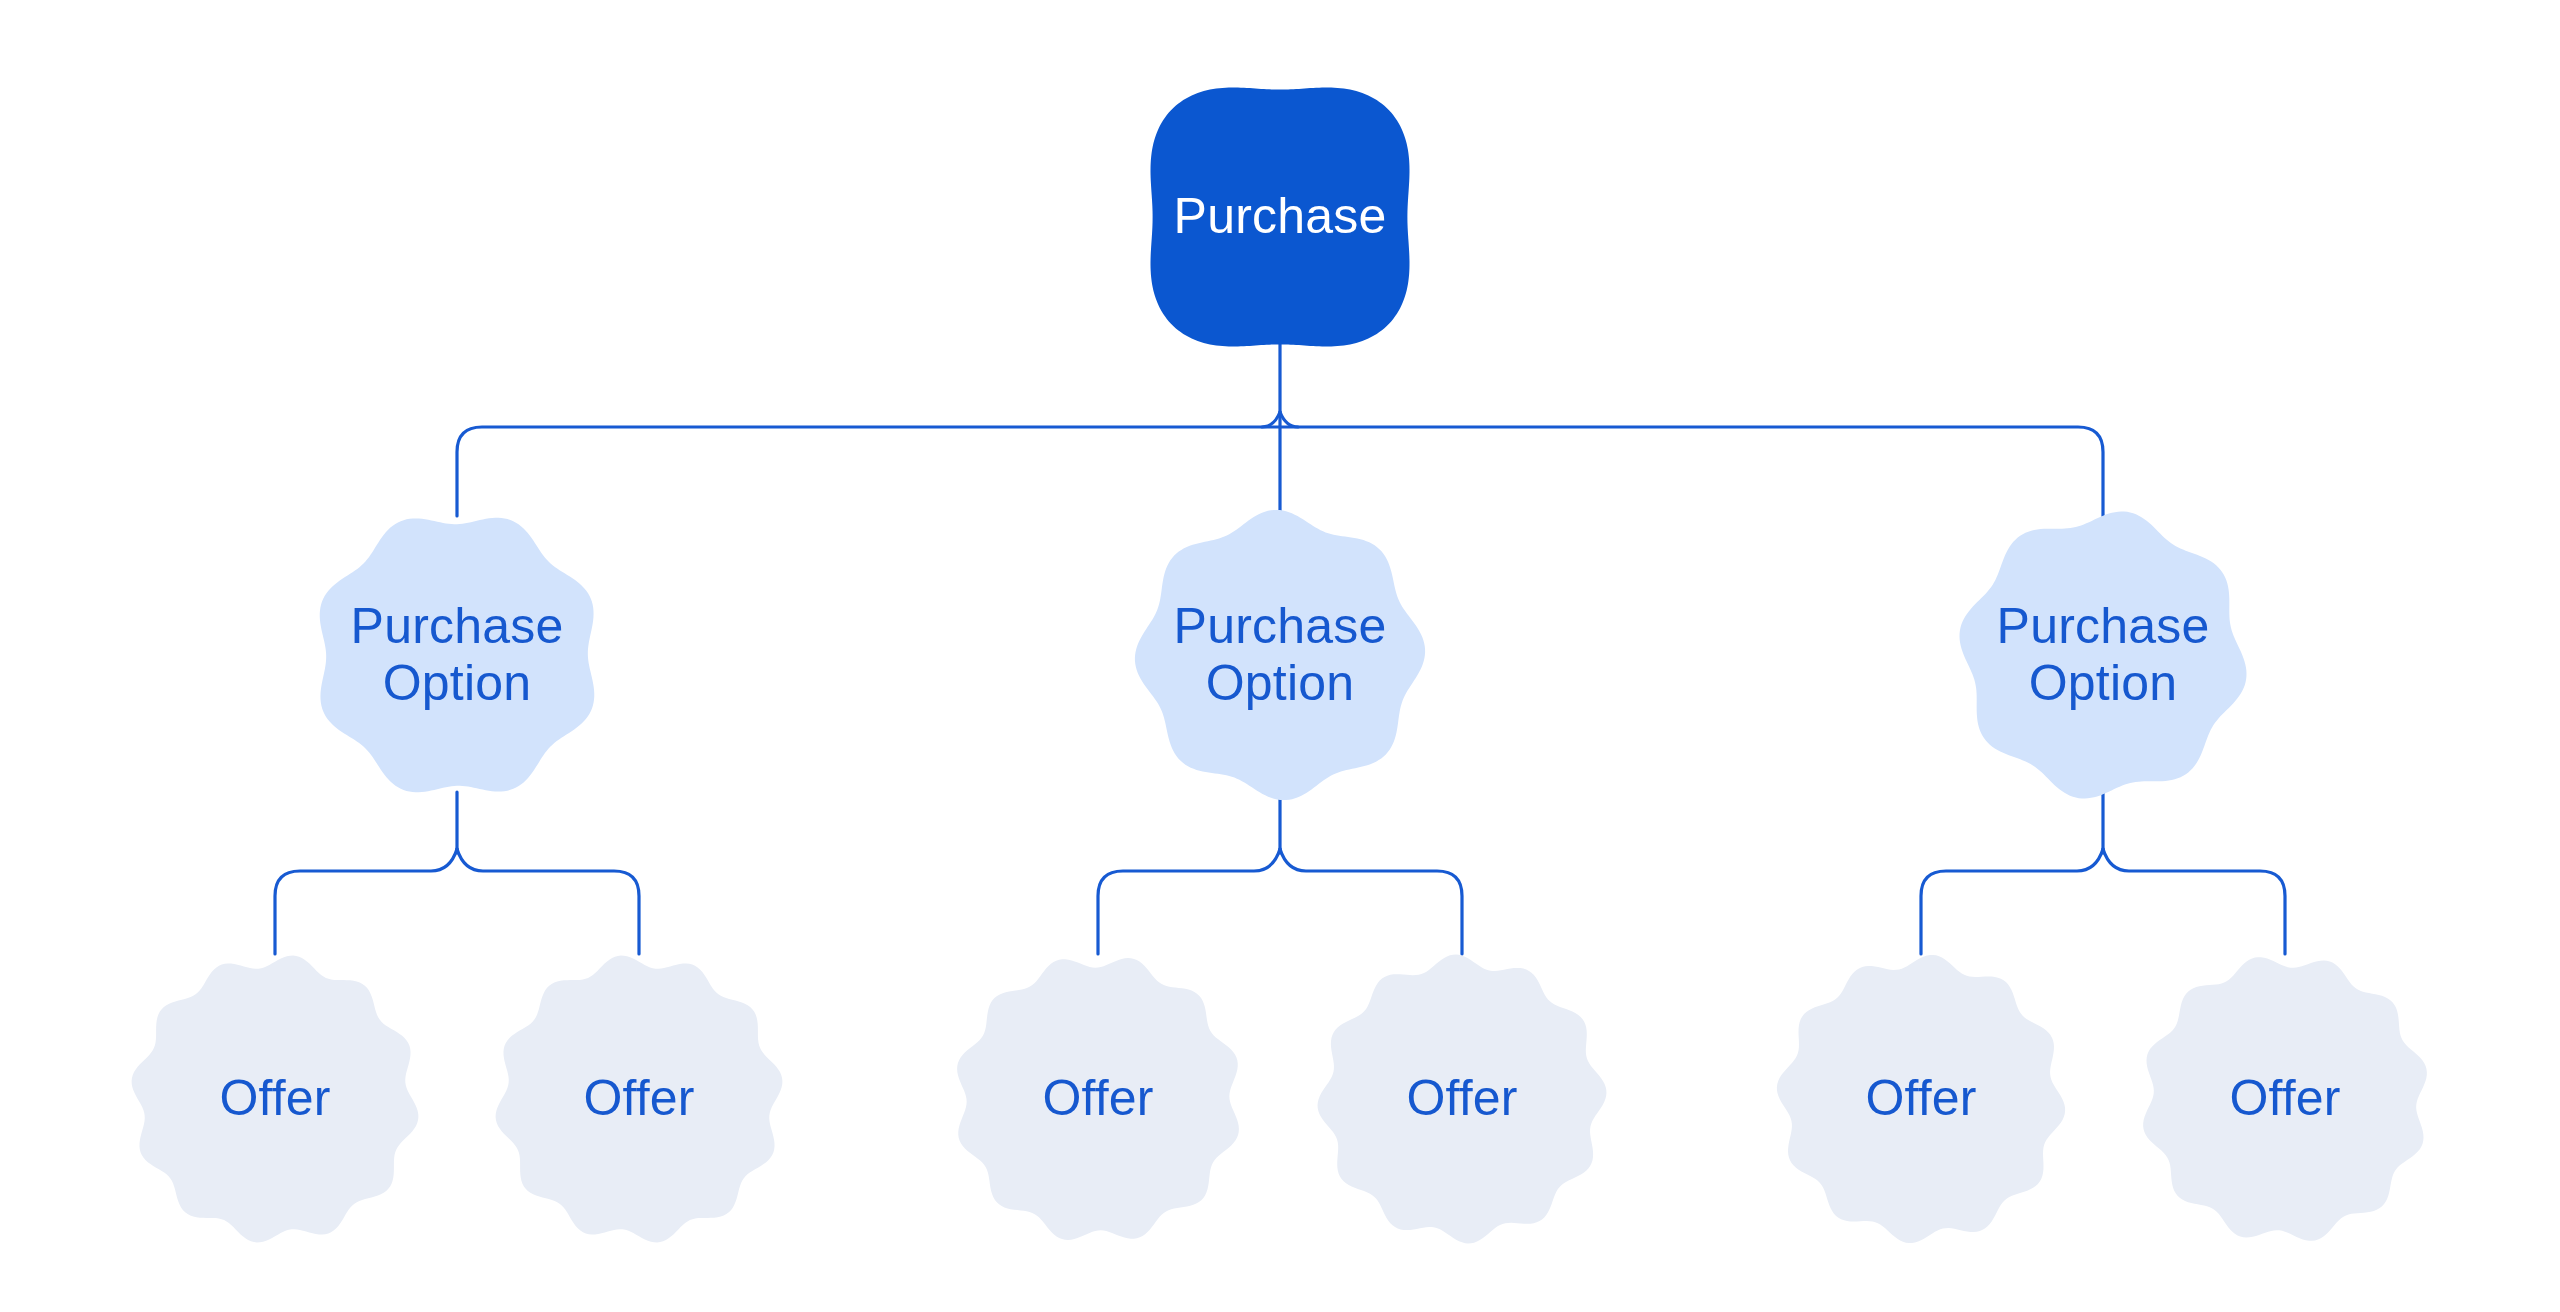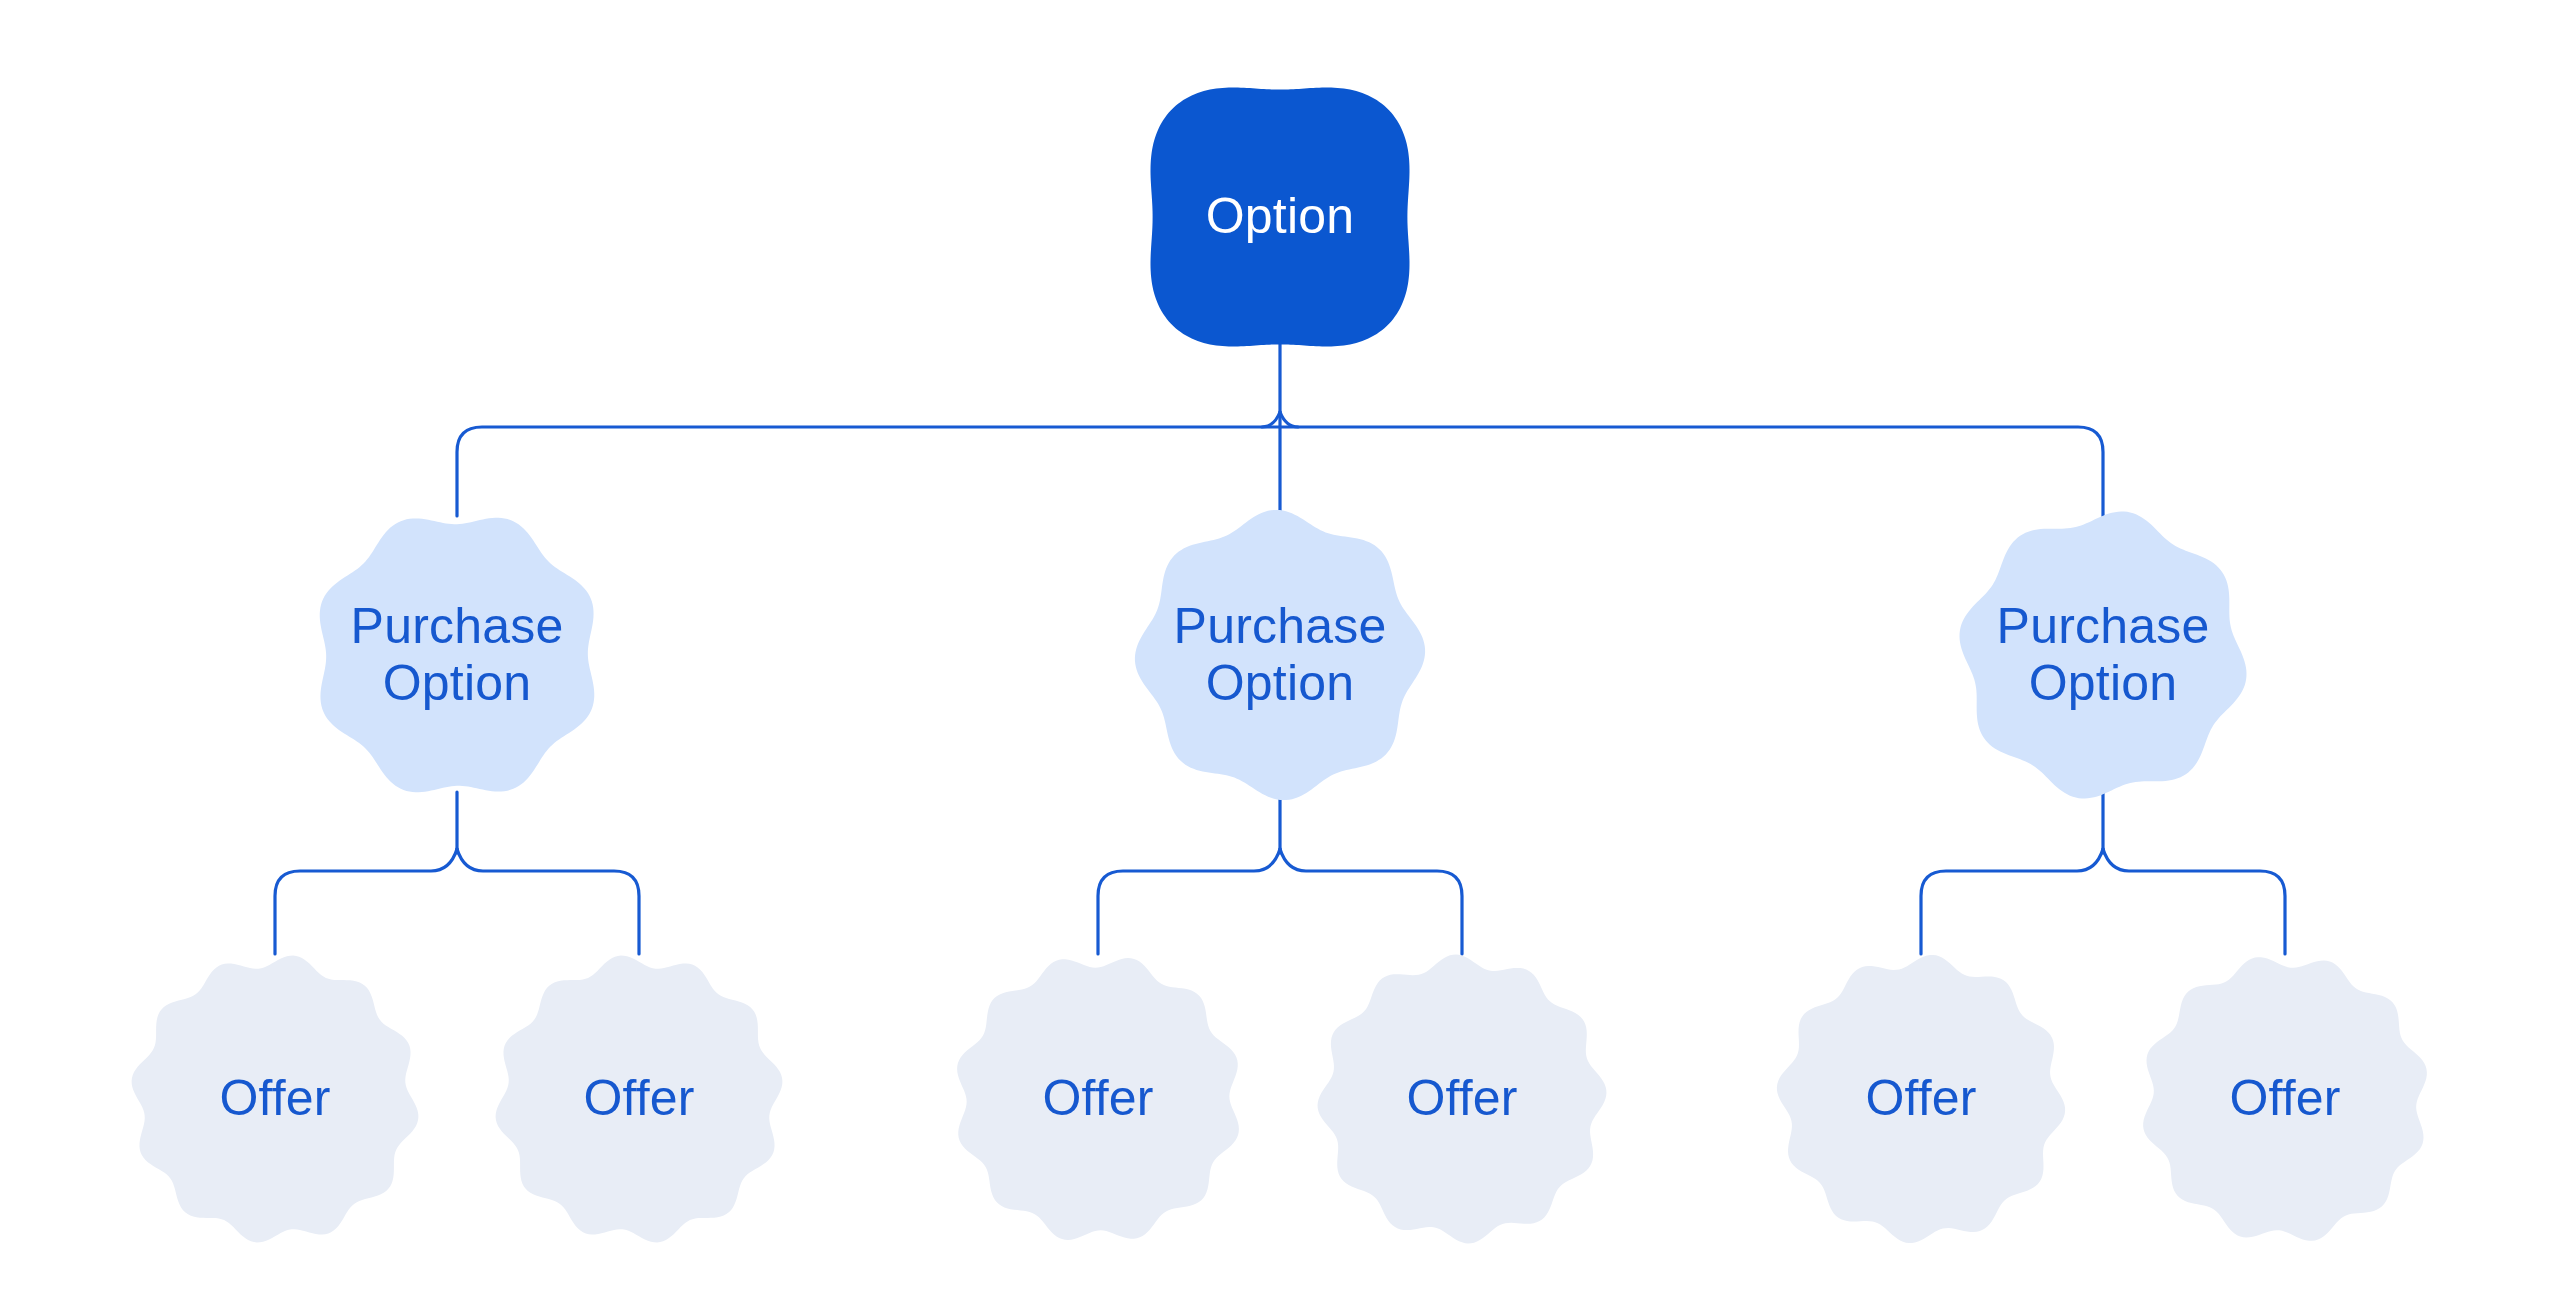--- a/index.html
+++ b/index.html
@@ -86,21 +86,21 @@
     <path d="M2103,792 V853"></path>
     <path d="M1921,954 V896 Q1921,871 1946,871 H2077 Q2096,871 2103,849"></path>
     <path d="M2285,954 V896 Q2285,871 2260,871 H2129 Q2110,871 2103,849"></path>
   </svg>
 
   <div class="node node-root" style="left:1120px; top:57px;">
     <svg class="blob" viewBox="-160 -160 320 320" aria-hidden="true">
       <path class="fill-root" d="M127.40 0.00L127.42 2.67L127.46 5.34L127.54 8.02L127.65 10.72L127.79 13.43L127.94 16.16L128.12 18.92L128.30 21.70L128.50 24.51L128.69 27.35L128.88 30.23L129.06 33.14L129.22 36.08L129.35 39.05L129.44 42.06L129.50 45.10L129.49 48.16L129.43 51.25L129.30 54.35L129.10 57.48L128.81 60.61L128.43 63.76L127.96 66.90L127.38 70.03L126.70 73.15L125.90 76.25L124.99 79.32L123.95 82.35L122.79 85.34L121.51 88.28L120.10 91.16L118.56 93.97L116.90 96.71L115.11 99.36L113.20 101.93L111.17 104.39L109.02 106.76L106.76 109.02L104.39 111.17L101.93 113.20L99.36 115.11L96.71 116.90L93.97 118.56L91.16 120.10L88.28 121.51L85.34 122.79L82.35 123.95L79.32 124.99L76.25 125.90L73.15 126.70L70.03 127.38L66.90 127.96L63.76 128.43L60.61 128.81L57.48 129.10L54.35 129.30L51.25 129.43L48.16 129.49L45.10 129.50L42.06 129.44L39.05 129.35L36.08 129.22L33.14 129.06L30.23 128.88L27.35 128.69L24.51 128.50L21.70 128.30L18.92 128.12L16.16 127.94L13.43 127.79L10.72 127.65L8.02 127.54L5.34 127.46L2.67 127.42L0.00 127.40L-2.67 127.42L-5.34 127.46L-8.02 127.54L-10.72 127.65L-13.43 127.79L-16.16 127.94L-18.92 128.12L-21.70 128.30L-24.51 128.50L-27.35 128.69L-30.23 128.88L-33.14 129.06L-36.08 129.22L-39.05 129.35L-42.06 129.44L-45.10 129.50L-48.16 129.49L-51.25 129.43L-54.35 129.30L-57.48 129.10L-60.61 128.81L-63.76 128.43L-66.90 127.96L-70.03 127.38L-73.15 126.70L-76.25 125.90L-79.32 124.99L-82.35 123.95L-85.34 122.79L-88.28 121.51L-91.16 120.10L-93.97 118.56L-96.71 116.90L-99.36 115.11L-101.93 113.20L-104.39 111.17L-106.76 109.02L-109.02 106.76L-111.17 104.39L-113.20 101.93L-115.11 99.36L-116.90 96.71L-118.56 93.97L-120.10 91.16L-121.51 88.28L-122.79 85.34L-123.95 82.35L-124.99 79.32L-125.90 76.25L-126.70 73.15L-127.38 70.03L-127.96 66.90L-128.43 63.76L-128.81 60.61L-129.10 57.48L-129.30 54.35L-129.43 51.25L-129.49 48.16L-129.50 45.10L-129.44 42.06L-129.35 39.05L-129.22 36.08L-129.06 33.14L-128.88 30.23L-128.69 27.35L-128.50 24.51L-128.30 21.70L-128.12 18.92L-127.94 16.16L-127.79 13.43L-127.65 10.72L-127.54 8.02L-127.46 5.34L-127.42 2.67L-127.40 0.00L-127.42 -2.67L-127.46 -5.34L-127.54 -8.02L-127.65 -10.72L-127.79 -13.43L-127.94 -16.16L-128.12 -18.92L-128.30 -21.70L-128.50 -24.51L-128.69 -27.35L-128.88 -30.23L-129.06 -33.14L-129.22 -36.08L-129.35 -39.05L-129.44 -42.06L-129.50 -45.10L-129.49 -48.16L-129.43 -51.25L-129.30 -54.35L-129.10 -57.48L-128.81 -60.61L-128.43 -63.76L-127.96 -66.90L-127.38 -70.03L-126.70 -73.15L-125.90 -76.25L-124.99 -79.32L-123.95 -82.35L-122.79 -85.34L-121.51 -88.28L-120.10 -91.16L-118.56 -93.97L-116.90 -96.71L-115.11 -99.36L-113.20 -101.93L-111.17 -104.39L-109.02 -106.76L-106.76 -109.02L-104.39 -111.17L-101.93 -113.20L-99.36 -115.11L-96.71 -116.90L-93.97 -118.56L-91.16 -120.10L-88.28 -121.51L-85.34 -122.79L-82.35 -123.95L-79.32 -124.99L-76.25 -125.90L-73.15 -126.70L-70.03 -127.38L-66.90 -127.96L-63.76 -128.43L-60.61 -128.81L-57.48 -129.10L-54.35 -129.30L-51.25 -129.43L-48.16 -129.49L-45.10 -129.50L-42.06 -129.44L-39.05 -129.35L-36.08 -129.22L-33.14 -129.06L-30.23 -128.88L-27.35 -128.69L-24.51 -128.50L-21.70 -128.30L-18.92 -128.12L-16.16 -127.94L-13.43 -127.79L-10.72 -127.65L-8.02 -127.54L-5.34 -127.46L-2.67 -127.42L-0.00 -127.40L2.67 -127.42L5.34 -127.46L8.02 -127.54L10.72 -127.65L13.43 -127.79L16.16 -127.94L18.92 -128.12L21.70 -128.30L24.51 -128.50L27.35 -128.69L30.23 -128.88L33.14 -129.06L36.08 -129.22L39.05 -129.35L42.06 -129.44L45.10 -129.50L48.16 -129.49L51.25 -129.43L54.35 -129.30L57.48 -129.10L60.61 -128.81L63.76 -128.43L66.90 -127.96L70.03 -127.38L73.15 -126.70L76.25 -125.90L79.32 -124.99L82.35 -123.95L85.34 -122.79L88.28 -121.51L91.16 -120.10L93.97 -118.56L96.71 -116.90L99.36 -115.11L101.93 -113.20L104.39 -111.17L106.76 -109.02L109.02 -106.76L111.17 -104.39L113.20 -101.93L115.11 -99.36L116.90 -96.71L118.56 -93.97L120.10 -91.16L121.51 -88.28L122.79 -85.34L123.95 -82.35L124.99 -79.32L125.90 -76.25L126.70 -73.15L127.38 -70.03L127.96 -66.90L128.43 -63.76L128.81 -60.61L129.10 -57.48L129.30 -54.35L129.43 -51.25L129.49 -48.16L129.50 -45.10L129.44 -42.06L129.35 -39.05L129.22 -36.08L129.06 -33.14L128.88 -30.23L128.69 -27.35L128.50 -24.51L128.30 -21.70L128.12 -18.92L127.94 -16.16L127.79 -13.43L127.65 -10.72L127.54 -8.02L127.46 -5.34L127.42 -2.67Z"></path>
     </svg>
     <div class="label">
-      <span class="label-inner">Option</span>
+      <span class="label-inner">Purchase</span>
     </div>
   </div>
 
   <div class="node node-po" style="left:297px; top:495px;">
     <svg class="blob" viewBox="-160 -160 320 320" aria-hidden="true">
       <path class="fill-po" d="M130.84 0.00L131.00 2.74L131.29 5.50L131.71 8.29L132.24 11.10L132.85 13.96L133.53 16.87L134.23 19.82L134.94 22.82L135.60 25.87L136.20 28.95L136.70 32.06L137.06 35.19L137.25 38.32L137.25 41.44L137.03 44.52L136.59 47.57L135.90 50.54L134.97 53.44L133.79 56.24L132.37 58.94L130.72 61.51L128.86 63.97L126.81 66.29L124.59 68.49L122.24 70.57L119.77 72.54L117.23 74.40L114.65 76.17L112.05 77.88L109.47 79.53L106.93 81.16L104.45 82.78L102.05 84.42L99.74 86.10L97.54 87.83L95.45 89.64L93.47 91.53L91.59 93.53L89.81 95.63L88.10 97.85L86.46 100.16L84.86 102.57L83.28 105.07L81.70 107.63L80.09 110.24L78.44 112.87L76.73 115.48L74.93 118.06L73.02 120.58L71.01 122.99L68.87 125.27L66.60 127.39L64.20 129.33L61.67 131.06L59.02 132.56L56.26 133.83L53.39 134.85L50.44 135.63L47.42 136.17L44.34 136.47L41.23 136.56L38.10 136.46L34.96 136.18L31.84 135.76L28.74 135.23L25.68 134.62L22.66 133.98L19.69 133.32L16.76 132.69L13.89 132.11L11.05 131.62L8.26 131.23L5.49 130.96L2.74 130.83L0.00 130.84L-2.74 131.00L-5.50 131.29L-8.29 131.71L-11.10 132.24L-13.96 132.85L-16.87 133.53L-19.82 134.23L-22.82 134.94L-25.87 135.60L-28.95 136.20L-32.06 136.70L-35.19 137.06L-38.32 137.25L-41.44 137.25L-44.52 137.03L-47.57 136.59L-50.54 135.90L-53.44 134.97L-56.24 133.79L-58.94 132.37L-61.51 130.72L-63.97 128.86L-66.29 126.81L-68.49 124.59L-70.57 122.24L-72.54 119.77L-74.40 117.23L-76.17 114.65L-77.88 112.05L-79.53 109.47L-81.16 106.93L-82.78 104.45L-84.42 102.05L-86.10 99.74L-87.83 97.54L-89.64 95.45L-91.53 93.47L-93.53 91.59L-95.63 89.81L-97.85 88.10L-100.16 86.46L-102.57 84.86L-105.07 83.28L-107.63 81.70L-110.24 80.09L-112.87 78.44L-115.48 76.73L-118.06 74.93L-120.58 73.02L-122.99 71.01L-125.27 68.87L-127.39 66.60L-129.33 64.20L-131.06 61.67L-132.56 59.02L-133.83 56.26L-134.85 53.39L-135.63 50.44L-136.17 47.42L-136.47 44.34L-136.56 41.23L-136.46 38.10L-136.18 34.96L-135.76 31.84L-135.23 28.74L-134.62 25.68L-133.98 22.66L-133.32 19.69L-132.69 16.76L-132.11 13.89L-131.62 11.05L-131.23 8.26L-130.96 5.49L-130.83 2.74L-130.84 0.00L-131.00 -2.74L-131.29 -5.50L-131.71 -8.29L-132.24 -11.10L-132.85 -13.96L-133.53 -16.87L-134.23 -19.82L-134.94 -22.82L-135.60 -25.87L-136.20 -28.95L-136.70 -32.06L-137.06 -35.19L-137.25 -38.32L-137.25 -41.44L-137.03 -44.52L-136.59 -47.57L-135.90 -50.54L-134.97 -53.44L-133.79 -56.24L-132.37 -58.94L-130.72 -61.51L-128.86 -63.97L-126.81 -66.29L-124.59 -68.49L-122.24 -70.57L-119.77 -72.54L-117.23 -74.40L-114.65 -76.17L-112.05 -77.88L-109.47 -79.53L-106.93 -81.16L-104.45 -82.78L-102.05 -84.42L-99.74 -86.10L-97.54 -87.83L-95.45 -89.64L-93.47 -91.53L-91.59 -93.53L-89.81 -95.63L-88.10 -97.85L-86.46 -100.16L-84.86 -102.57L-83.28 -105.07L-81.70 -107.63L-80.09 -110.24L-78.44 -112.87L-76.73 -115.48L-74.93 -118.06L-73.02 -120.58L-71.01 -122.99L-68.87 -125.27L-66.60 -127.39L-64.20 -129.33L-61.67 -131.06L-59.02 -132.56L-56.26 -133.83L-53.39 -134.85L-50.44 -135.63L-47.42 -136.17L-44.34 -136.47L-41.23 -136.56L-38.10 -136.46L-34.96 -136.18L-31.84 -135.76L-28.74 -135.23L-25.68 -134.62L-22.66 -133.98L-19.69 -133.32L-16.76 -132.69L-13.89 -132.11L-11.05 -131.62L-8.26 -131.23L-5.49 -130.96L-2.74 -130.83L-0.00 -130.84L2.74 -131.00L5.50 -131.29L8.29 -131.71L11.10 -132.24L13.96 -132.85L16.87 -133.53L19.82 -134.23L22.82 -134.94L25.87 -135.60L28.95 -136.20L32.06 -136.70L35.19 -137.06L38.32 -137.25L41.44 -137.25L44.52 -137.03L47.57 -136.59L50.54 -135.90L53.44 -134.97L56.24 -133.79L58.94 -132.37L61.51 -130.72L63.97 -128.86L66.29 -126.81L68.49 -124.59L70.57 -122.24L72.54 -119.77L74.40 -117.23L76.17 -114.65L77.88 -112.05L79.53 -109.47L81.16 -106.93L82.78 -104.45L84.42 -102.05L86.10 -99.74L87.83 -97.54L89.64 -95.45L91.53 -93.47L93.53 -91.59L95.63 -89.81L97.85 -88.10L100.16 -86.46L102.57 -84.86L105.07 -83.28L107.63 -81.70L110.24 -80.09L112.87 -78.44L115.48 -76.73L118.06 -74.93L120.58 -73.02L122.99 -71.01L125.27 -68.87L127.39 -66.60L129.33 -64.20L131.06 -61.67L132.56 -59.02L133.83 -56.26L134.85 -53.39L135.63 -50.44L136.17 -47.42L136.47 -44.34L136.56 -41.23L136.46 -38.10L136.18 -34.96L135.76 -31.84L135.23 -28.74L134.62 -25.68L133.98 -22.66L133.32 -19.69L132.69 -16.76L132.11 -13.89L131.62 -11.05L131.23 -8.26L130.96 -5.49L130.83 -2.74Z"></path>
     </svg>
     <div class="label">
       <span class="label-inner">Purchase Option</span>
     </div>

